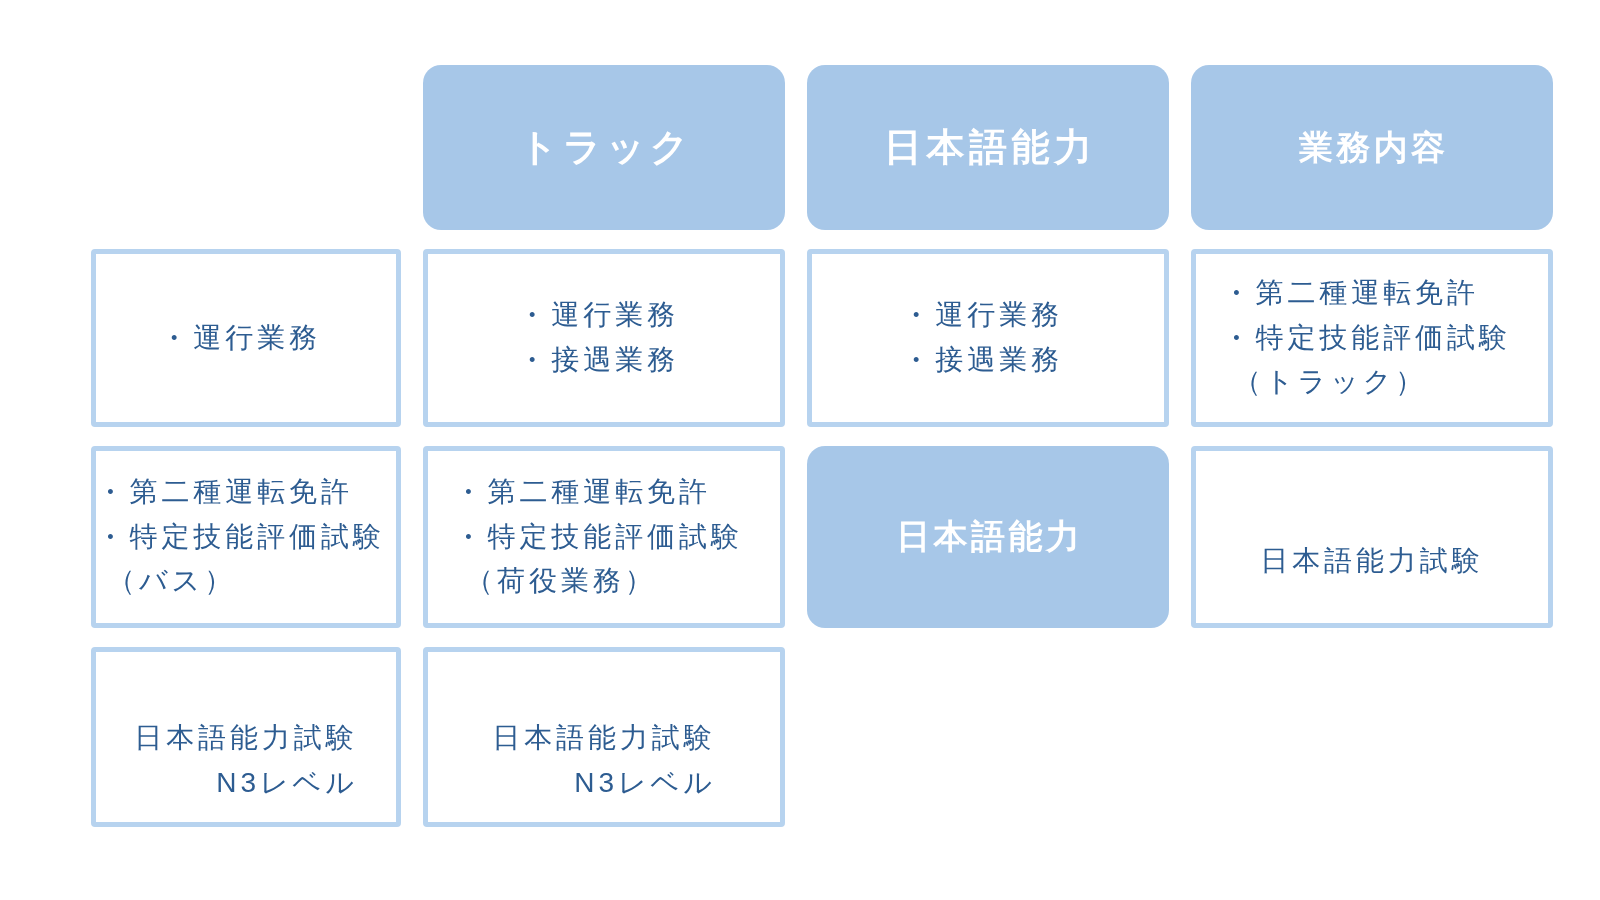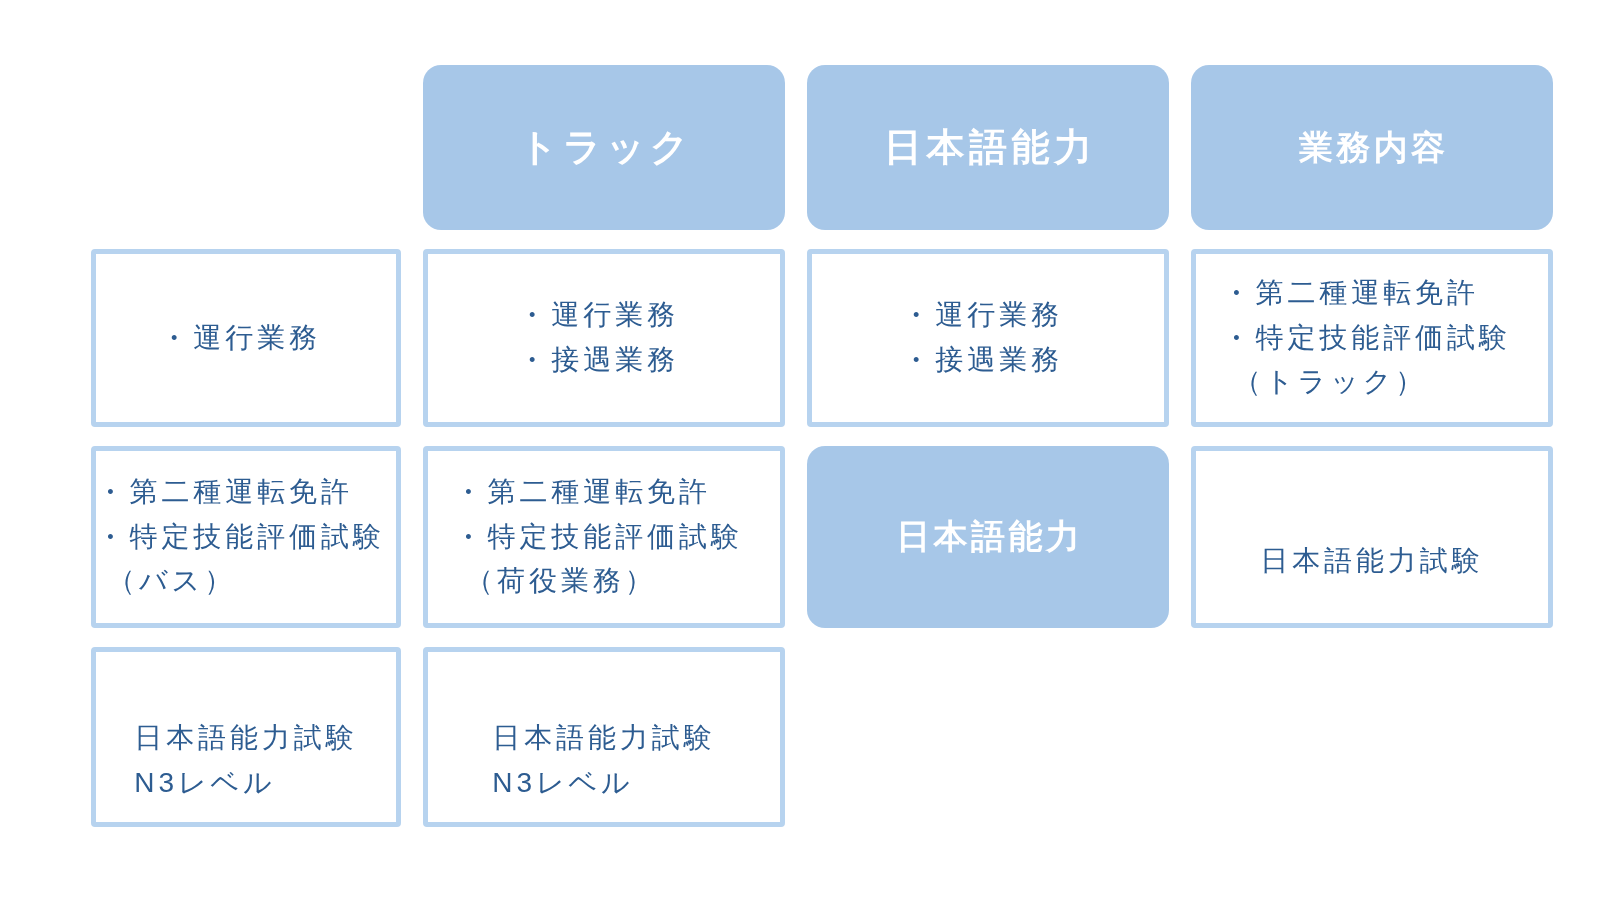--- a/index.html
+++ b/index.html
@@ -45,21 +45,21 @@
     border-radius: 4px;
     display: flex;
     align-items: center;
     justify-content: center;
     color: var(--cell-text);
     font-size: 28px;
     letter-spacing: 0.14em;
     line-height: 1.6;
   }
   .lines { display: inline-block; text-align: left; }
-  .lines.centered { text-align: left; margin-top: 48px; }
+  .lines.centered { text-align: right; margin-top: 48px; }
   .line.center { }
   .bullet {
     display: inline-block;
     font-size: 0.65em;
     vertical-align: 0.15em;
     margin-right: 16px;
     letter-spacing: 0;
   }
 </style>
 </head>

